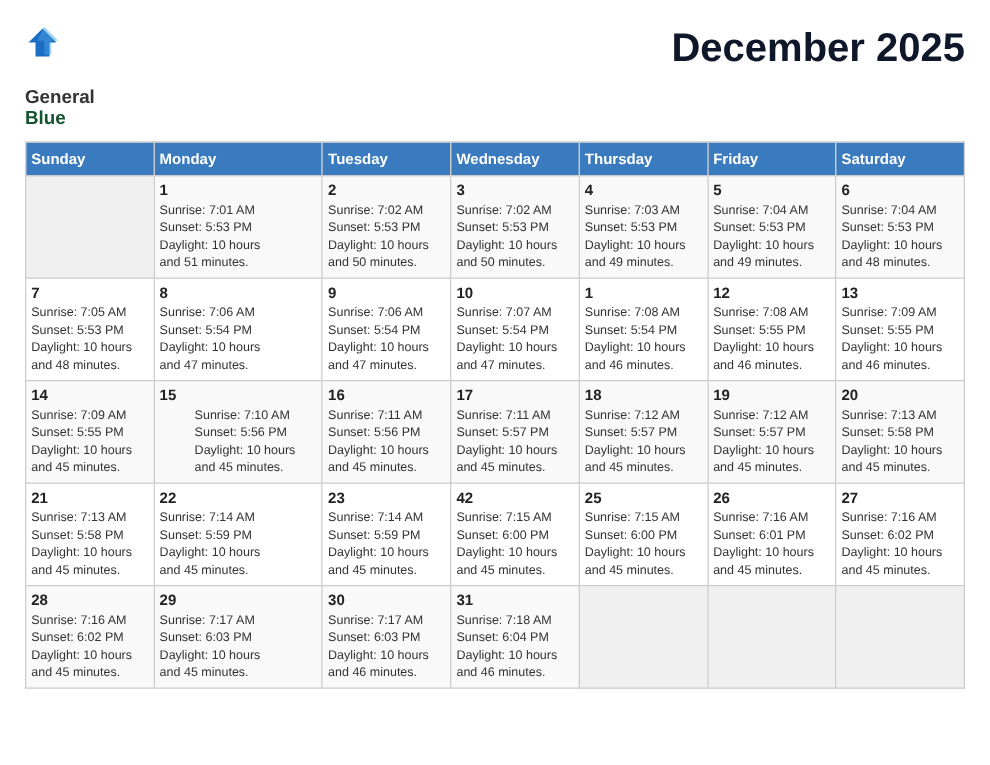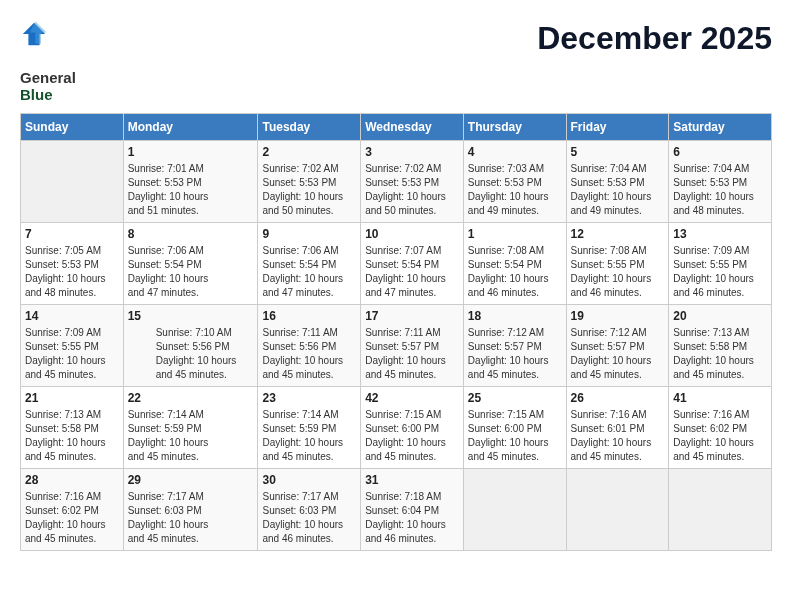--- a/index.html
+++ b/index.html
@@ -307,21 +307,21 @@
 and 45 minutes.</div>
         </td>
         <td>
           <div class="day-number">26</div>
           <div class="day-info" style="white-space: pre-line;">Sunrise: 7:16 AM
 Sunset: 6:01 PM
 Daylight: 10 hours
 and 45 minutes.</div>
         </td>
         <td>
-          <div class="day-number">41</div>
+          <div class="day-number">27</div>
           <div class="day-info" style="white-space: pre-line;">Sunrise: 7:16 AM
 Sunset: 6:02 PM
 Daylight: 10 hours
 and 45 minutes.</div>
         </td>
       </tr>
       <tr>
         <td>
           <div class="day-number">28</div>
           <div class="day-info" style="white-space: pre-line;">Sunrise: 7:16 AM

